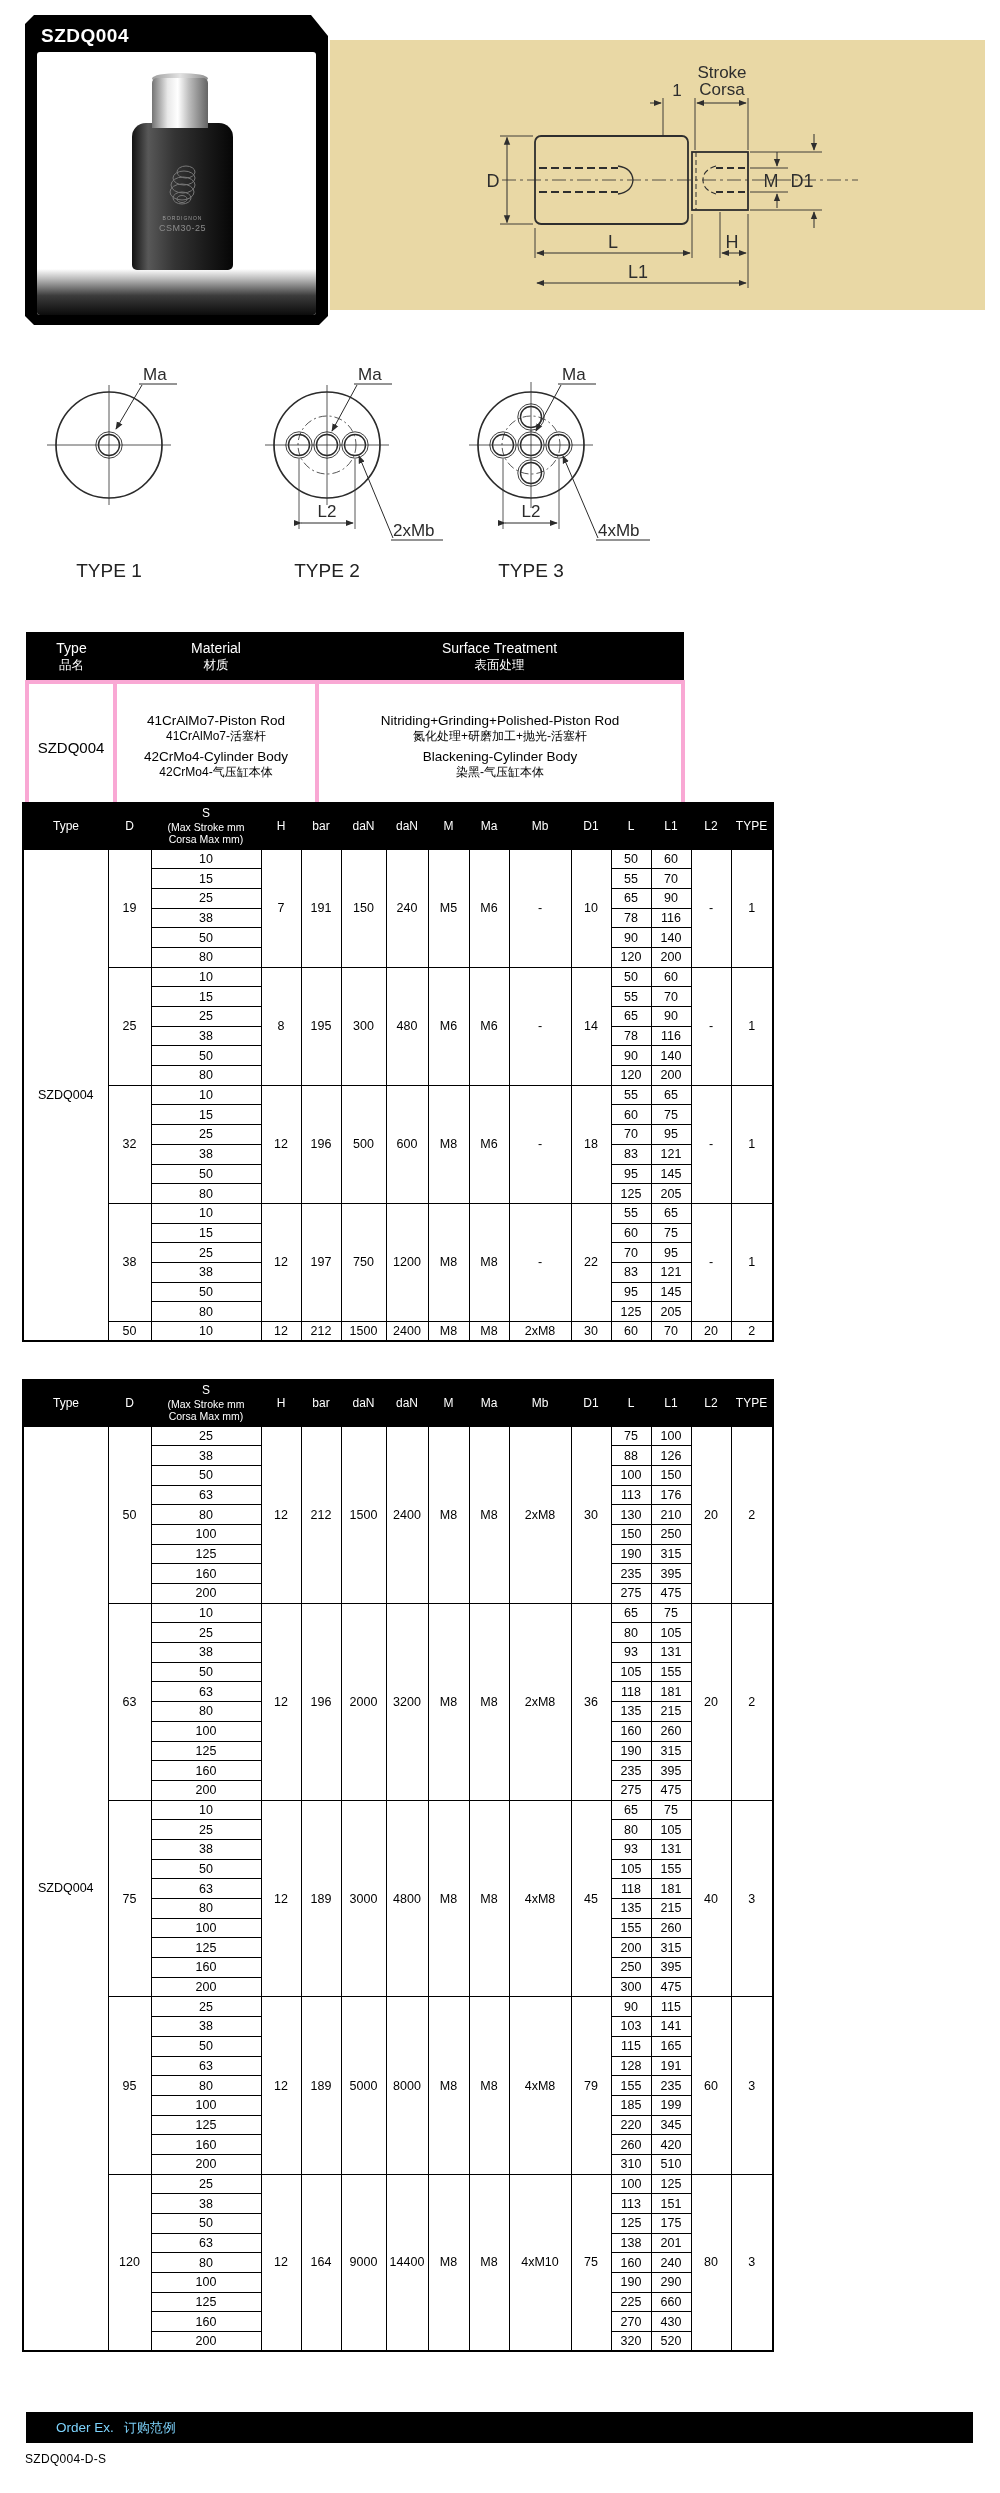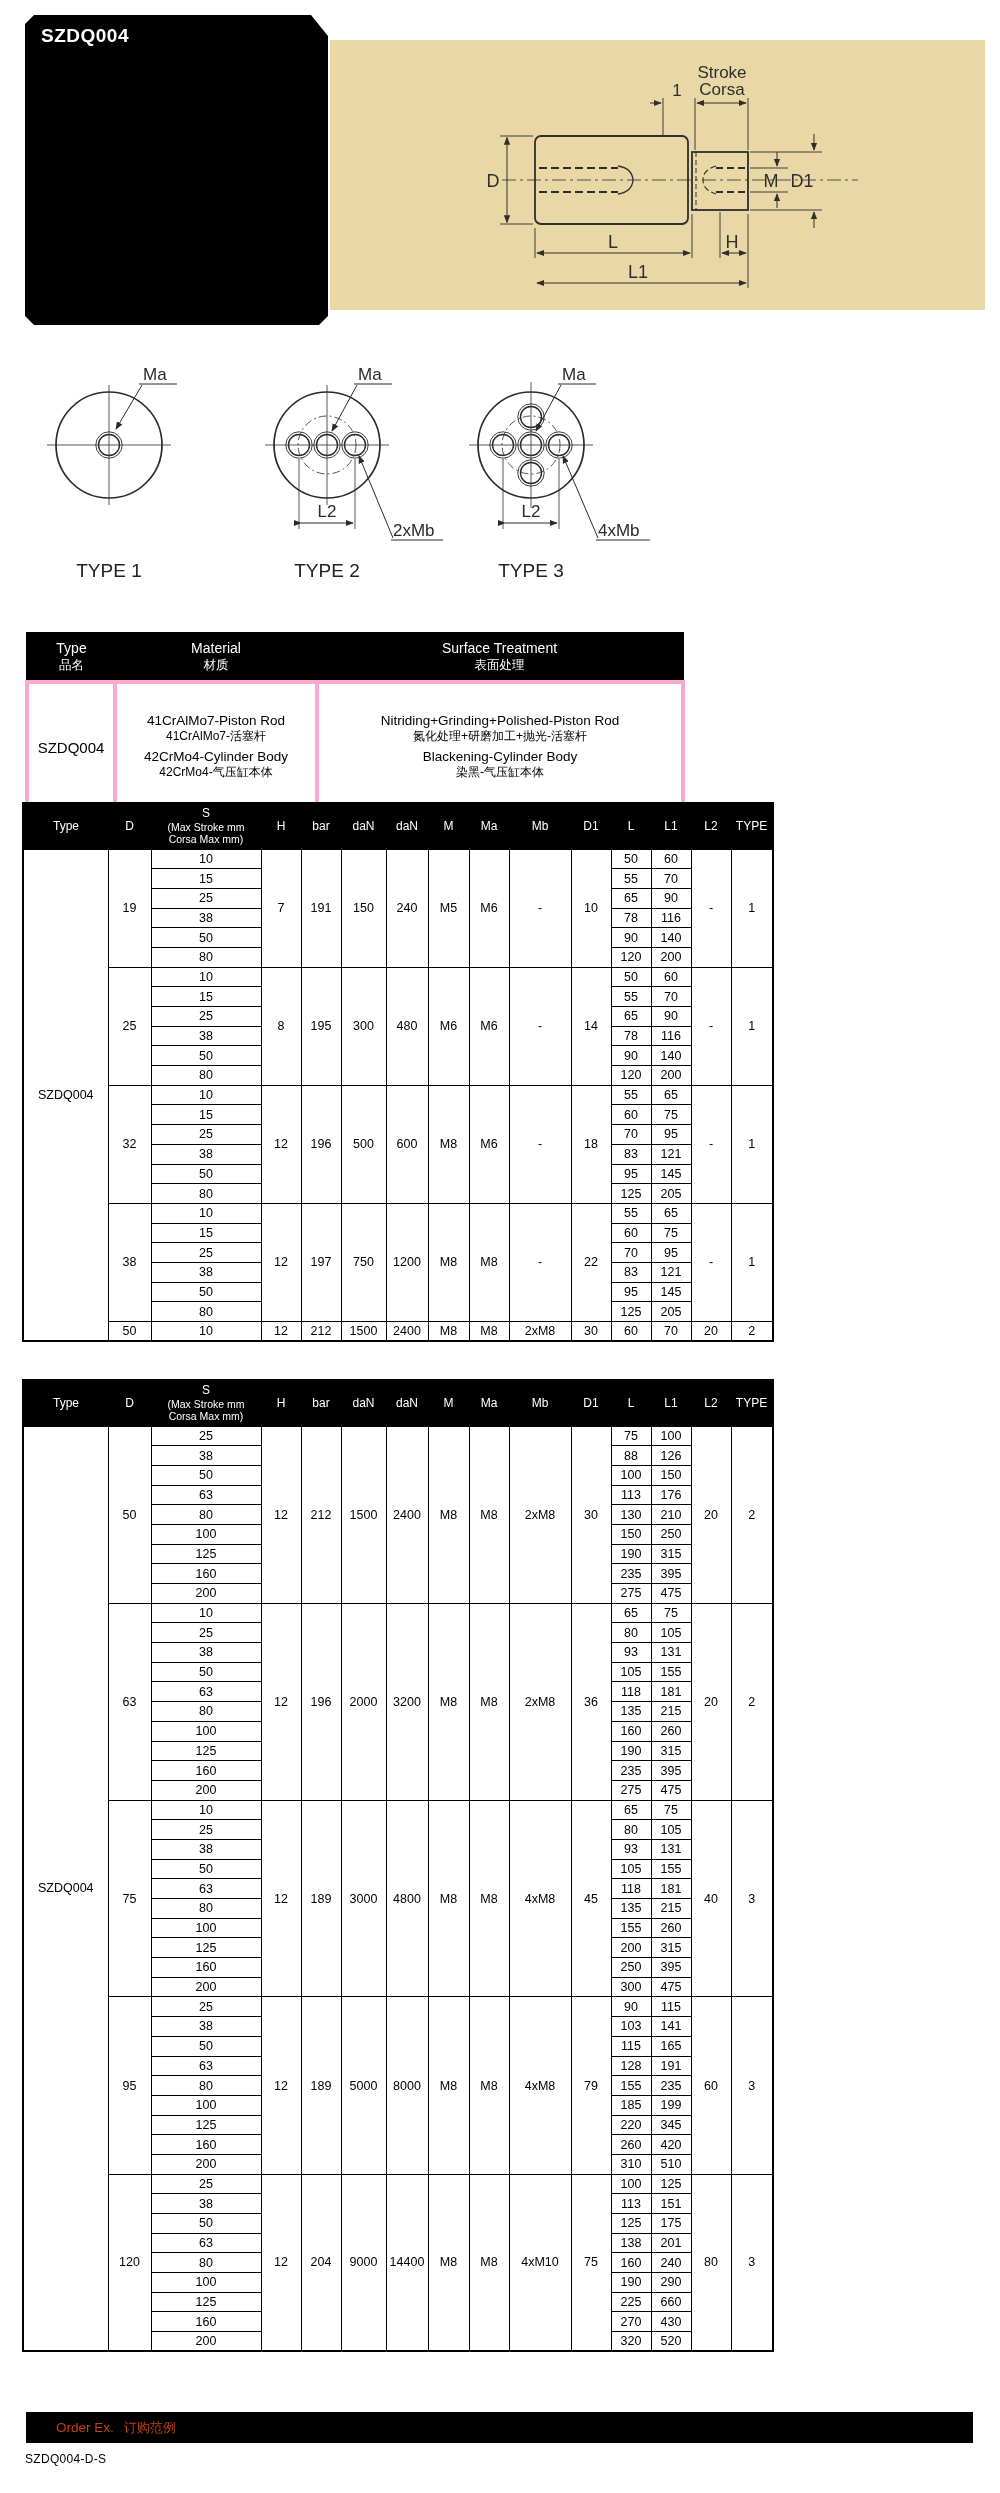--- a/index.html
+++ b/index.html
@@ -50,33 +50,51 @@
   .spec-wrap2{position:absolute;left:22px;top:1379px;}
   table.spec{border-collapse:collapse;border:2px solid #000;table-layout:fixed;width:752px;}
   .spec thead tr{height:46px;}
   .spec th{background:#000;color:#fff;font-weight:normal;font-size:12px;padding:1px 0;vertical-align:middle;}
   .spec th.s-head div{font-size:10.5px;line-height:1.15;}
   .spec th.s-head div:first-child{font-size:12px;}
   .spec tbody tr{height:19.7px;}
   .spec td{text-align:center;vertical-align:middle;padding:0;font-size:12.5px;border:1px solid #000;}
 
   
-  .orderbar{position:absolute;left:26px;top:2412px;width:947px;height:31px;background:#000;color:#c2410c;
+  .orderbar{position:absolute;left:26px;top:2412px;width:947px;height:31px;background:#000;color:#7dd3fc;
             display:flex;align-items:center;box-sizing:border-box;padding-left:30px;font-size:13.5px;}
   .orderbar .zh{margin-left:10px;font-size:13px;}
   .orderex{position:absolute;left:25px;top:2452px;font-size:12px;letter-spacing:.3px;}
 </style>
 </head>
 <body>
 
 <div class="page">
 
   <div class="title-block"></div>
   <div class="title-text">SZDQ004</div>
 
+  <div class="photo">
+    <div class="refl"></div>
+    <div class="cyl-body"></div>
+    <div class="cap-top"></div>
+    <div class="cyl-cap"></div>
+    <svg class="cyl-logo" width="44" height="50" viewBox="0 0 44 50">
+      <g fill="none" stroke="#787878" stroke-width="1">
+        <ellipse cx="24" cy="10" rx="9" ry="6"></ellipse>
+        <ellipse cx="22" cy="16" rx="11" ry="7"></ellipse>
+        <ellipse cx="21" cy="23" rx="12" ry="8"></ellipse>
+        <ellipse cx="20" cy="30" rx="12" ry="8"></ellipse>
+        <ellipse cx="20" cy="36" rx="9" ry="6"></ellipse>
+        <ellipse cx="20" cy="37" rx="5" ry="3.5"></ellipse>
+      </g>
+    </svg>
+    <div class="cyl-brand">BORDIGNON</div>
+    <div class="cyl-model">CSM30-25</div>
+  </div>
 
   <div class="drawing-panel">
     <svg width="655" height="270" viewBox="0 0 655 270">
       <defs>
         <marker id="ae" viewBox="0 0 10 10" refX="9" refY="5" markerWidth="8" markerHeight="8" orient="auto-start-reverse">
           <path d="M0,1 L10,5 L0,9 z" fill="#2e2e2e"></path>
         </marker>
       </defs>
       <g stroke="#2e2e2e" fill="none">
 
@@ -763,21 +781,21 @@
           </tr>
           <tr>
             <td>200</td>
             <td>310</td>
             <td>510</td>
           </tr>
           <tr>
             <td rowspan="9">120</td>
             <td>25</td>
             <td rowspan="9">12</td>
-            <td rowspan="9">204</td>
+            <td rowspan="9">164</td>
             <td rowspan="9">9000</td>
             <td rowspan="9">14400</td>
             <td rowspan="9">M8</td>
             <td rowspan="9">M8</td>
             <td rowspan="9">4xM10</td>
             <td rowspan="9">75</td>
             <td>100</td>
             <td>125</td>
             <td rowspan="9">80</td>
             <td rowspan="9">3</td>

